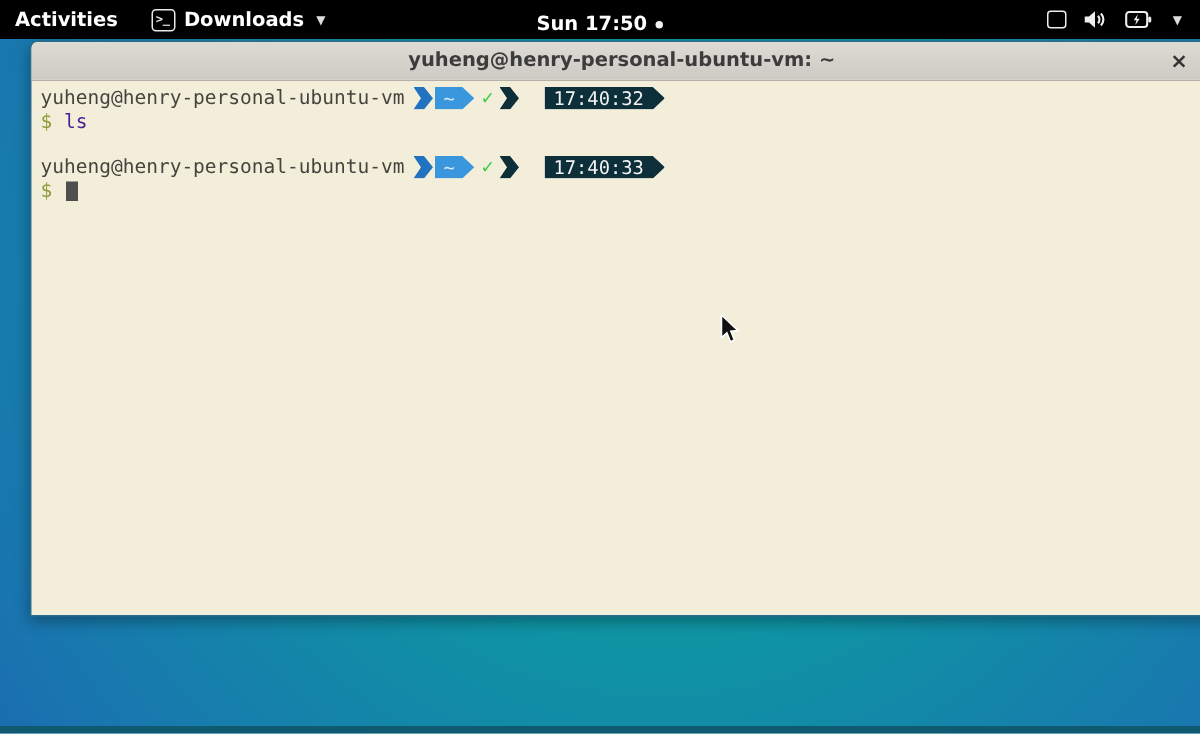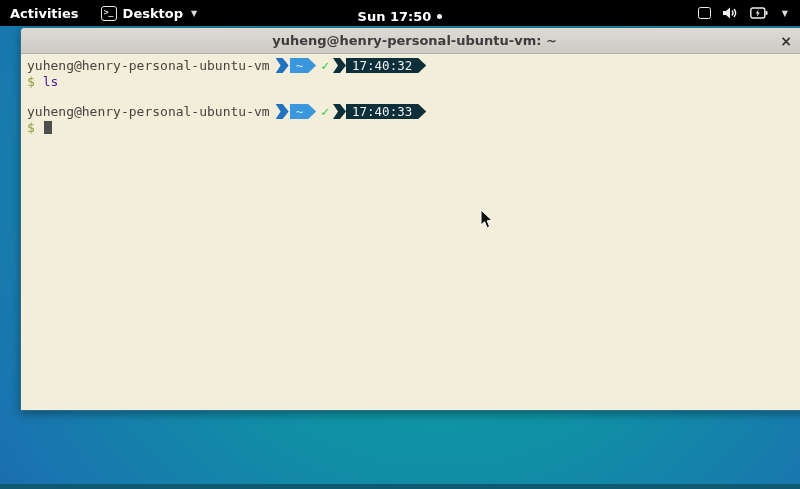--- a/index.html
+++ b/index.html
@@ -71,42 +71,42 @@
     background:#3a96dd; color:#cfe9fb; font-size:12.5px;
     padding:0 13px 0 6px;
     clip-path:polygon(0 0, calc(100% - 8px) 0, 100% 50%, calc(100% - 8px) 100%, 0 100%);
   }
   .check { color:#2ecc40; font-weight:bold; margin:0 4px 0 5px; font-size:13px; }
   .chev-dark {
     width:13px; height:15px; background:#0c2f3a;
     clip-path:polygon(0 0, 7px 0, 13px 7.5px, 7px 15px, 0 15px, 5px 7.5px);
   }
   .seg-time {
-    height:15px; line-height:15px; margin-left:0;
+    height:15px; line-height:15px; margin-left:17px;
     background:#0c2f3a; color:#f3f3f3; font-size:12.5px;
     padding:0 14px 0 6px;
     clip-path:polygon(0 0, calc(100% - 8px) 0, 100% 50%, calc(100% - 8px) 100%, 0 100%);
   }
   .dollar { color:#8f9c3a; }
   .cmd { color:#4c1d95; }
   .dirs { color:#2d93a8; }
   .cursor-block { display:inline-block; width:8px; height:13px; background:#4e4e4e; margin-left:1px; vertical-align:middle; }
 
   
   .bottom-strip { position:absolute; left:0; bottom:0; width:800px; height:5px; background:#0f5a70; z-index:5; }
   .mouse-cursor { position:absolute; left:480px; top:209px; z-index:50; }
 </style>
 </head>
 <body>
 
 <div class="topbar">
   <div class="activities">Activities</div>
   <div class="app-menu">
     <span class="term-icon">&gt;_</span>
-    <span>Desktop</span>
+    <span>Downloads</span>
     <span class="caret">▼</span>
   </div>
   <div class="clock-wrap">
     <span style="pointer-events:auto;">Sun 17:50</span>
     <span class="notif-dot"></span>
   </div>
   <div class="status-area">
     <span class="screen-icon"></span>
     <svg width="15" height="14" viewBox="0 0 15 14">
       <polygon points="0,5 3,5 7,1.5 7,12.5 3,9 0,9" fill="#eee"></polygon>

